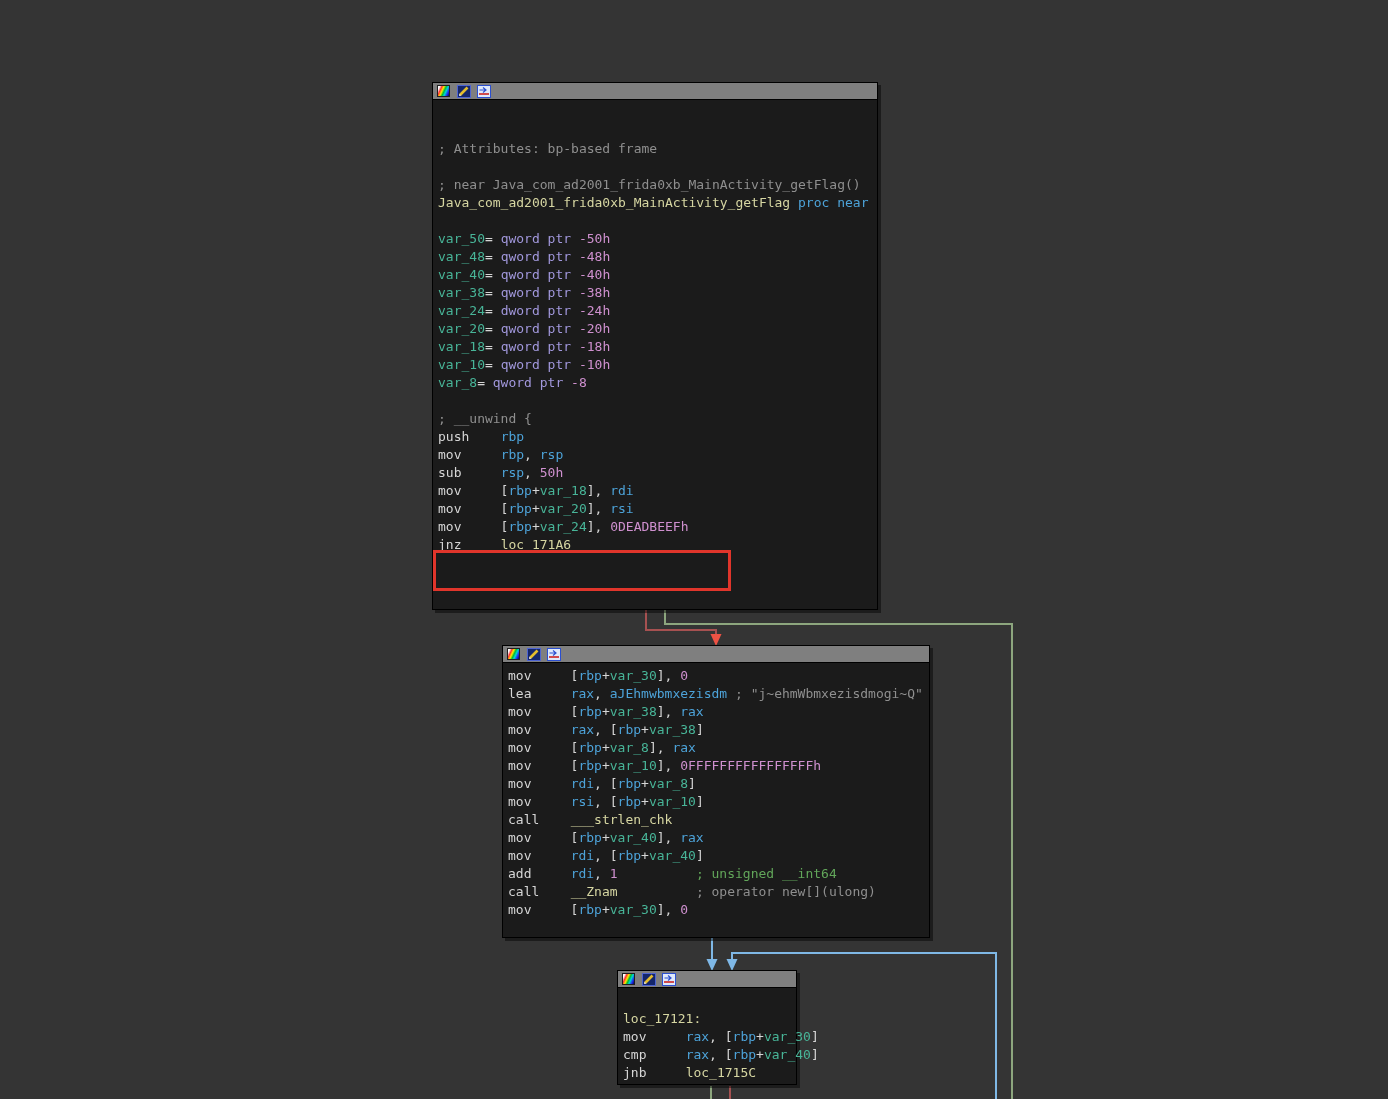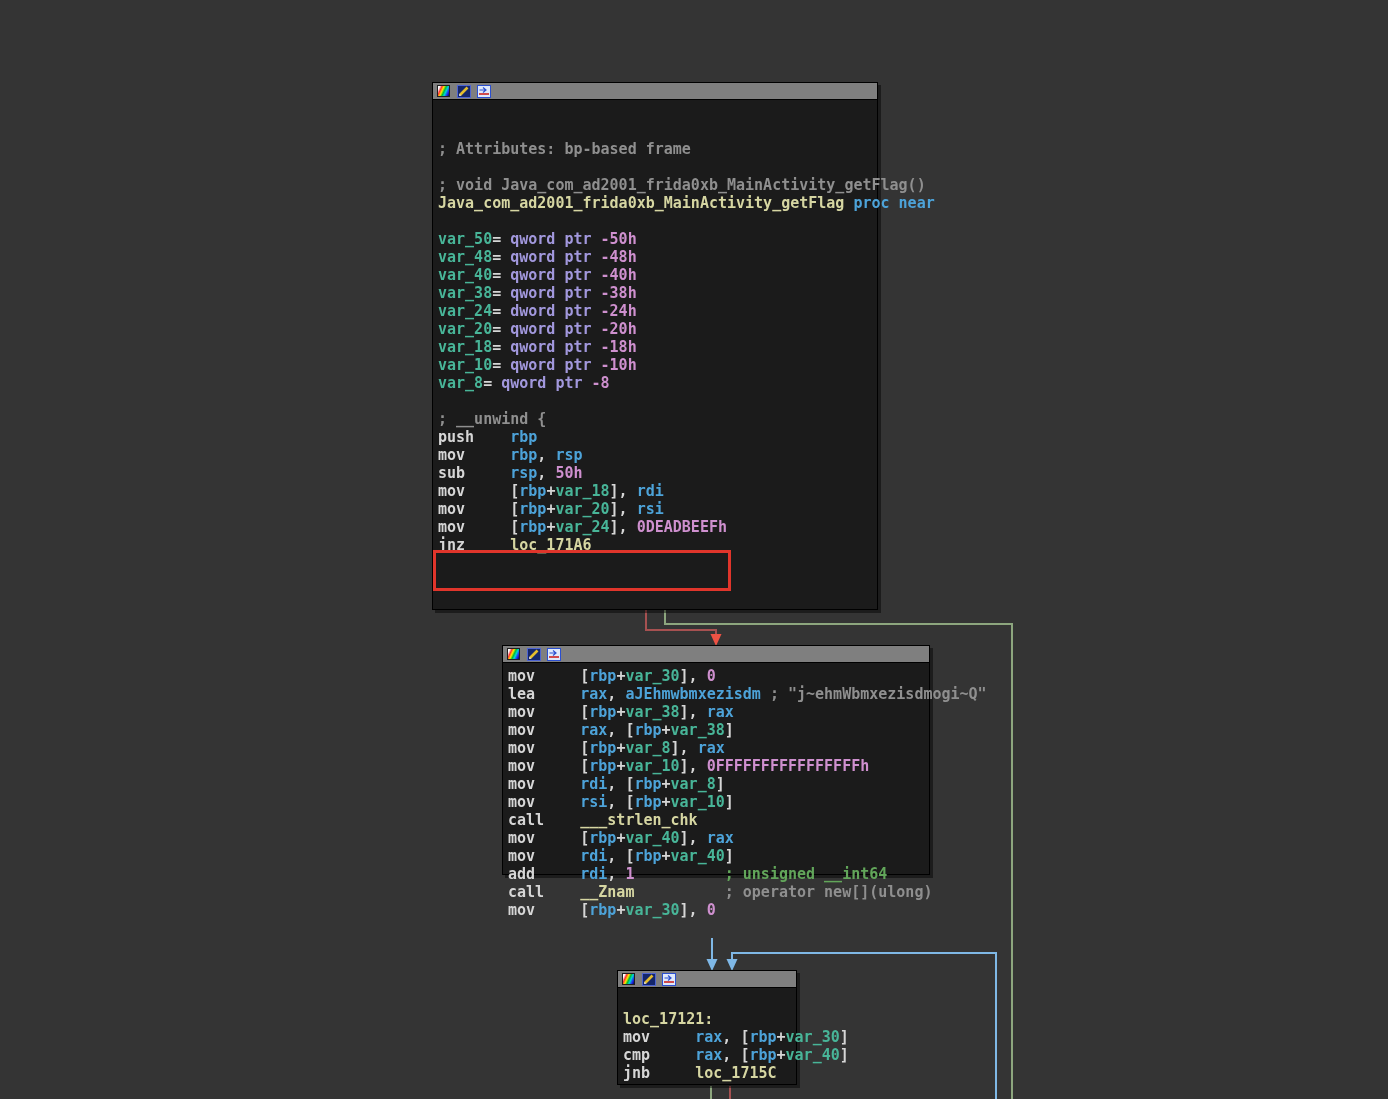--- a/index.html
+++ b/index.html
@@ -4,21 +4,21 @@
 <style>
   html,body{margin:0;padding:0;background:#343434;}
   #graph{position:relative;width:1388px;height:1099px;overflow:hidden;
          font-family:"DejaVu Sans Mono",monospace;background:#343434;}
   #edges{position:absolute;left:0;top:0;z-index:1;}
   .node{position:absolute;z-index:2;background:#1b1b1b;border:1px solid #000;
         box-sizing:border-box;box-shadow:3px 3px 0 rgba(0,0,0,0.45);}
   .ntitle{height:17px;border-bottom:1px solid #000;display:flex;align-items:center;
           gap:6px;padding-left:4px;box-sizing:border-box;}
   .nicon{width:14px;height:13px;display:inline-block;line-height:0;}
-  .nbody{padding:4px 5px 0 5px;font-size:15px;line-height:18px;font-weight:bold;}
+  .nbody{padding:4px 5px 0 5px;font-size:13px;line-height:18px;}
   .cl{height:18px;white-space:pre;}
   .sg-w{color:var(--c-w);} .sg-b{color:var(--c-b);} .sg-t{color:var(--c-t);}
   .sg-k{color:var(--c-k);text-align:center;} .sg-n{color:var(--c-n);} .sg-c{color:var(--c-c);}
   .sg-g{color:var(--c-g);} .sg-y{color:var(--c-y);}
   #hl{position:absolute;z-index:4;box-sizing:border-box;border:3px solid #e0352b;}
   .swatch{display:block;width:13px;height:12px;border:1px solid #202020;box-sizing:border-box;
           background:linear-gradient(115deg,#ffffff 0%,#ffffff 12%,#ff3030 26%,#ffe800 40%,#00bb33 54%,#00d5d5 67%,#2233ee 82%,#000066 100%);}
 </style>
 </head>
 <body>
@@ -62,21 +62,21 @@
             <rect x="0.5" y="0.5" width="13" height="12" fill="#dfe9fb" stroke="#2b4fd0"></rect>
             <line x1="2" y1="9" x2="12" y2="9" stroke="#cc2222" stroke-width="1.6"></line>
             <path d="M2.5 5 h6 M6 2.5 l3 2.5 -3 2.5" stroke="#2b4fd0" stroke-width="1.2" fill="none"></path>
           </svg></span>
       </div>
       <div class="nbody">
         <div class="cl"></div>
         <div class="cl"></div>
         <div class="cl"><span class="sg-c">; Attributes: bp-based frame</span></div>
         <div class="cl"></div>
-        <div class="cl"><span class="sg-c">; void Java_com_ad2001_frida0xb_MainActivity_getFlag()</span></div>
+        <div class="cl"><span class="sg-c">; near Java_com_ad2001_frida0xb_MainActivity_getFlag()</span></div>
         <div class="cl"><span class="sg-y">Java_com_ad2001_frida0xb_MainActivity_getFlag</span><span class="sg-b"> proc near</span></div>
         <div class="cl"></div>
         <div class="cl"><span class="sg-t">var_50</span><span class="sg-w">= </span><span class="sg-k">qword ptr </span><span class="sg-n">-50h</span></div>
         <div class="cl"><span class="sg-t">var_48</span><span class="sg-w">= </span><span class="sg-k">qword ptr </span><span class="sg-n">-48h</span></div>
         <div class="cl"><span class="sg-t">var_40</span><span class="sg-w">= </span><span class="sg-k">qword ptr </span><span class="sg-n">-40h</span></div>
         <div class="cl"><span class="sg-t">var_38</span><span class="sg-w">= </span><span class="sg-k">qword ptr </span><span class="sg-n">-38h</span></div>
         <div class="cl"><span class="sg-t">var_24</span><span class="sg-w">= </span><span class="sg-k">dword ptr </span><span class="sg-n">-24h</span></div>
         <div class="cl"><span class="sg-t">var_20</span><span class="sg-w">= </span><span class="sg-k">qword ptr </span><span class="sg-n">-20h</span></div>
         <div class="cl"><span class="sg-t">var_18</span><span class="sg-w">= </span><span class="sg-k">qword ptr </span><span class="sg-n">-18h</span></div>
         <div class="cl"><span class="sg-t">var_10</span><span class="sg-w">= </span><span class="sg-k">qword ptr </span><span class="sg-n">-10h</span></div>
@@ -85,21 +85,21 @@
         <div class="cl"><span class="sg-c">; __unwind {</span></div>
         <div class="cl"><span class="sg-w">push    </span><span class="sg-b">rbp</span></div>
         <div class="cl"><span class="sg-w">mov     </span><span class="sg-b">rbp</span><span class="sg-w">, </span><span class="sg-b">rsp</span></div>
         <div class="cl"><span class="sg-w">sub     </span><span class="sg-b">rsp</span><span class="sg-w">, </span><span class="sg-n">50h</span></div>
         <div class="cl"><span class="sg-w">mov     [</span><span class="sg-b">rbp</span><span class="sg-w">+</span><span class="sg-t">var_18</span><span class="sg-w">], </span><span class="sg-b">rdi</span></div>
         <div class="cl"><span class="sg-w">mov     [</span><span class="sg-b">rbp</span><span class="sg-w">+</span><span class="sg-t">var_20</span><span class="sg-w">], </span><span class="sg-b">rsi</span></div>
         <div class="cl"><span class="sg-w">mov     [</span><span class="sg-b">rbp</span><span class="sg-w">+</span><span class="sg-t">var_24</span><span class="sg-w">], </span><span class="sg-n">0DEADBEEFh</span></div>
         <div class="cl"><span class="sg-w">jnz     </span><span class="sg-y">loc_171A6</span></div>
       </div>
     </div>
-    <div class="node" style="left: 502px; top: 645px; width: 428px; height: 230px;">
+    <div class="node" style="left: 502px; top: 645px; width: 428px; height: 293px;">
       <div class="ntitle" style="background: rgb(127, 127, 127);">
         <span class="nicon">
           <span class="swatch"></span>
         </span>
         <span class="nicon"><svg width="14" height="13" viewBox="0 0 14 13">
             <rect x="0.5" y="0.5" width="13" height="12" fill="#14266b" stroke="#4d64d2"></rect>
             <line x1="3" y1="10" x2="10.5" y2="2.5" stroke="#e3bd2d" stroke-width="2.6"></line>
             <path d="M2 11 l2.4 -0.4 -2 -1.8 z" fill="#efefef"></path>
           </svg></span>
         <span class="nicon"><svg width="14" height="13" viewBox="0 0 14 13">

